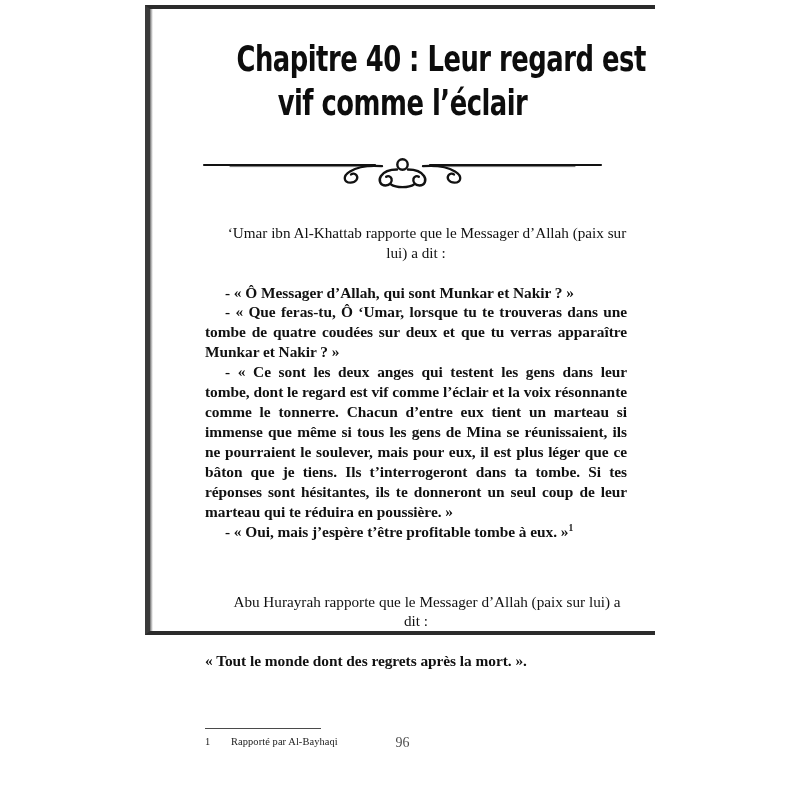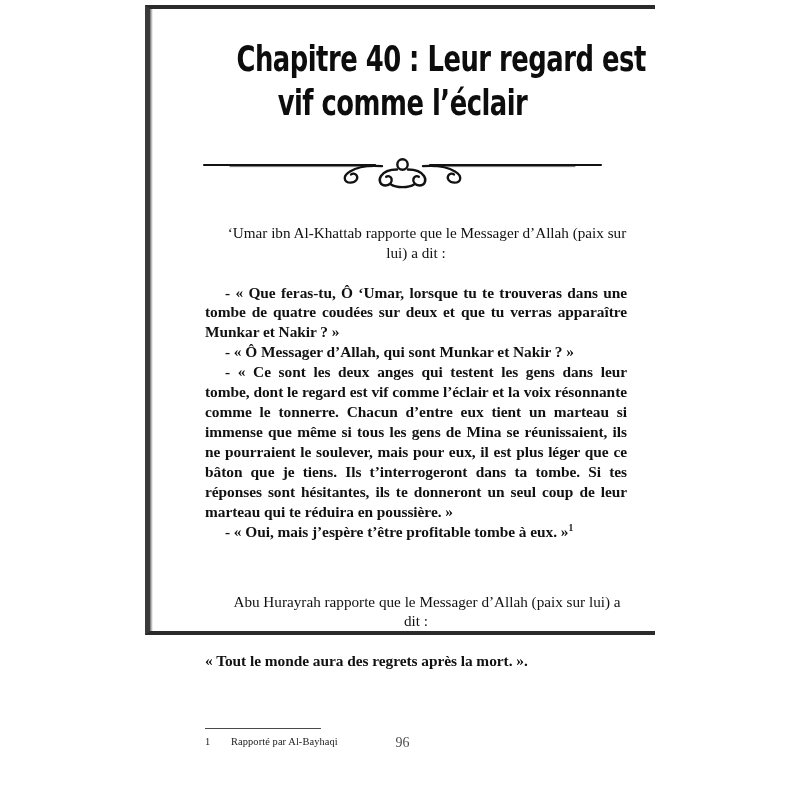--- a/index.html
+++ b/index.html
@@ -187,32 +187,32 @@
         </g>
       </svg>
     </div>
 
     <div class="col">
 
       <p class="para tight">‘Umar ibn Al-Khattab rapporte que le Messager d’Allah (paix sur lui) a dit :</p>
 
       <div class="gap-md"></div>
 
+      <p class="quote">- « Ô Messager d’Allah, qui sont Munkar et Nakir ? »</p>
       <p class="quote">- « Que feras-tu, Ô ‘Umar, lorsque tu te trouveras dans une tombe de quatre coudées sur deux et que tu verras apparaître Munkar et Nakir ? »</p>
-      <p class="quote">- « Ô Messager d’Allah, qui sont Munkar et Nakir ? »</p>
       <p class="quote">- « Ce sont les deux anges qui testent les gens dans leur tombe, dont le regard est vif comme l’éclair et la voix résonnante comme le tonnerre. Chacun d’entre eux tient un marteau si immense que même si tous les gens de Mina se réunissaient, ils ne pourraient le soulever, mais pour eux, il est plus léger que ce bâton que je tiens. Ils t’interrogeront dans ta tombe. Si tes réponses sont hésitantes, ils te donneront un seul coup de leur marteau qui te réduira en poussière. »</p>
       <p class="quote last-left"><span>- « Oui, mais j’espère t’être profitable tombe à eux. »</span><sup class="fn">1</sup></p>
 
       <div class="gap-lg"></div>
 
       <p class="para tight">Abu Hurayrah rapporte que le Messager d’Allah (paix sur lui) a dit :</p>
 
       <div class="gap-md"></div>
 
-      <p class="quote noindent last-left">« Tout le monde aura des regrets après la mort. ».</p>
+      <p class="quote noindent last-left">« Tout le monde dont des regrets après la mort. ».</p>
     </div>
 
     <div class="footnote-zone">
       <div class="footnote-rule"></div>
       <div class="footnote-line"><span class="footnote-num">1</span><span>Rapporté par Al-Bayhaqi</span></div>
     </div>
 
     <div class="folio">96</div>
 
   </div>

